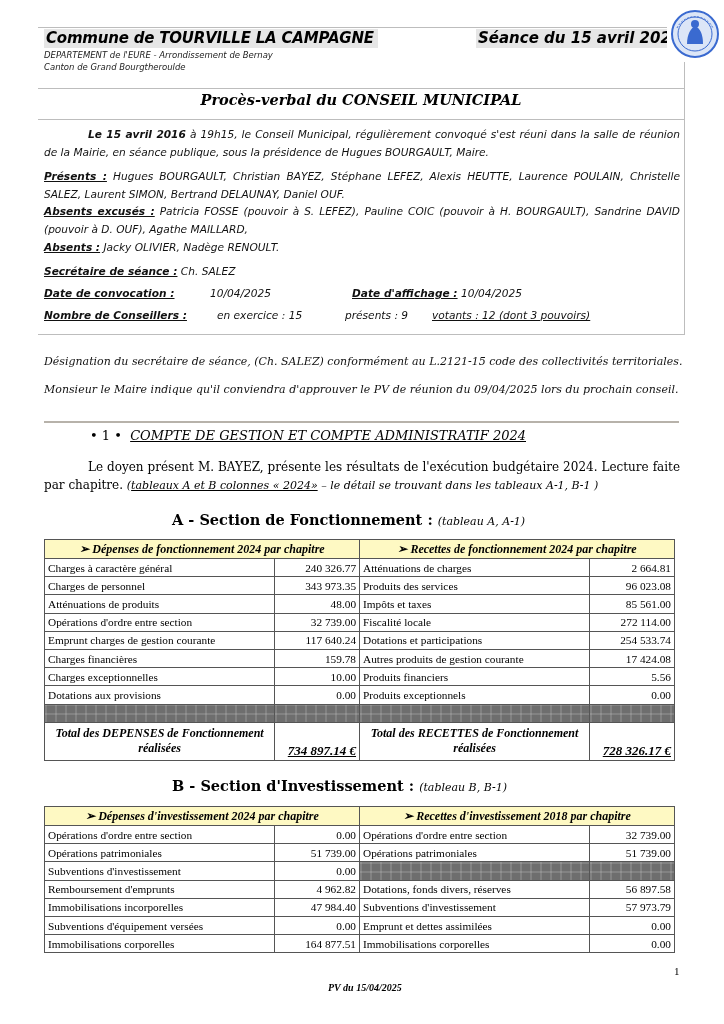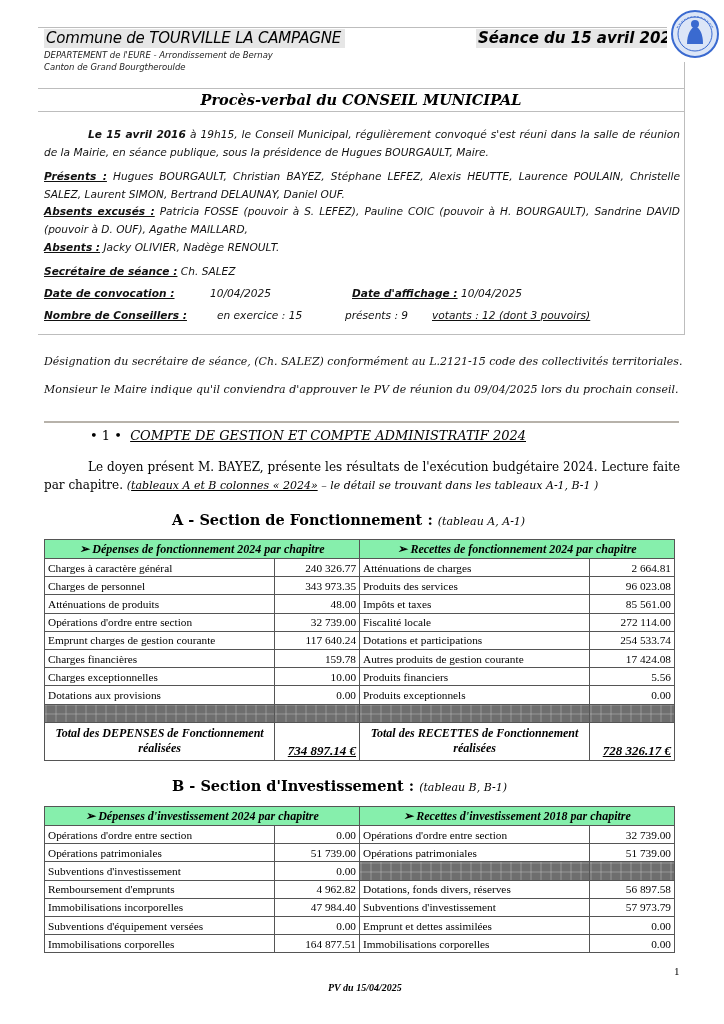--- a/index.html
+++ b/index.html
@@ -1,28 +1,28 @@
 <!DOCTYPE html>
 <html><head>
 <meta charset="utf-8">
 <style>
   * { box-sizing: border-box; margin: 0; padding: 0; }
   html, body { width: 724px; height: 1024px; background: #ffffff; overflow: hidden; }
   body { position: relative; font-family: "Liberation Serif", serif; color: #000; }
 
   
   .hdr-box { position: absolute; left: 38px; top: 27px; width: 647px; height: 61px; border-top: 1px solid #bdbdbd; border-right: 1px solid #bdbdbd; }
-  .commune { position: absolute; left: 44px; top: 29px; background: #e6e6e6; padding: 0 4px 0 2px; font-family: "DejaVu Sans", sans-serif; font-size: 15px; font-weight: normal; font-style: italic; letter-spacing: -0.2px; line-height: 19px; }
+  .commune { position: absolute; left: 44px; top: 29px; background: #e6e6e6; padding: 0 4px 0 2px; font-family: "DejaVu Sans", sans-serif; font-size: 15px; font-weight: bold; font-style: italic; letter-spacing: -0.2px; line-height: 19px; }
   .seance { position: absolute; left: 476px; top: 29px; background: #e6e6e6; padding: 0 0 0 2px; font-family: "DejaVu Sans", sans-serif; font-size: 15px; font-weight: bold; font-style: italic; line-height: 19px; }
   .dept { position: absolute; left: 44px; top: 49px; font-family: "DejaVu Sans", sans-serif; font-style: italic; font-size: 8.5px; line-height: 12px; color: #222; }
   .canton { position: absolute; left: 44px; top: 61px; font-family: "DejaVu Sans", sans-serif; font-style: italic; font-size: 8.5px; line-height: 12px; color: #222; }
   .seal { position: absolute; left: 667px; top: 6px; width: 56px; height: 56px; }
 
   
-  .pv-title-box { position: absolute; left: 38px; top: 88px; width: 647px; height: 24px; border: 1px solid #bdbdbd; border-left: none; text-align: center; }
+  .pv-title-box { position: absolute; left: 38px; top: 88px; width: 647px; height: 32px; border: 1px solid #bdbdbd; border-left: none; text-align: center; }
   .pv-title { font-family: "DejaVu Serif", serif; font-weight: bold; font-style: italic; font-size: 14.5px; line-height: 22px; }
 
   
   .info-box { position: absolute; left: 38px; top: 112px; width: 647px; height: 223px; border-right: 1px solid #bdbdbd; border-bottom: 1px solid #bdbdbd; }
   .info { position: absolute; left: 44px; width: 636px; font-family: "DejaVu Sans", sans-serif; font-style: italic; font-size: 10.6px; line-height: 18px; color: #111; }
   .info b { font-weight: bold; }
   .u { text-decoration: underline; font-weight: bold; }
   .just { text-align: justify; }
 
   
@@ -33,21 +33,21 @@
   .doyen { position: absolute; left: 44px; top: 458px; width: 636px; font-family: "DejaVu Serif", serif; font-size: 12px; line-height: 18px; text-align: justify; text-indent: 44px; }
   .doyen i { font-size: 11px; }
 
   .sect-title { position: absolute; font-family: "DejaVu Serif", serif; font-weight: bold; font-size: 14.5px; line-height: 18px; }
   .sect-title .ul { }
   .sect-title .small { font-weight: normal; font-style: italic; font-size: 11px; }
 
   
   table.fin { position: absolute; left: 44px; width: 631px; border-collapse: collapse; font-family: "Liberation Serif", serif; font-size: 11.3px; }
   table.fin td, table.fin th { border: 1px solid #555; height: 18.2px; padding: 0 3px; white-space: nowrap; }
-  table.fin th { background: #86efac; font-style: italic; font-weight: bold; font-size: 12px; text-align: center; height: 19px; }
+  table.fin th { background: #fef9c3; font-style: italic; font-weight: bold; font-size: 12px; text-align: center; height: 19px; }
   table.fin td.num { text-align: right; }
   table.fin col.lbl { width: 231px; }
   table.fin col.val { width: 85px; }
   .grid-cell { height: 18px; background-color: #6e6e6e;
     background-image: linear-gradient(to right, rgba(200,200,200,0.45) 1px, transparent 1px), linear-gradient(to bottom, rgba(200,200,200,0.45) 1px, transparent 1px);
     background-size: 10px 9px; padding: 0 !important; }
   .total-lbl { text-align: center; font-style: italic; font-weight: bold; font-size: 12px; line-height: 15px; height: 38px !important; white-space: normal !important; }
   .total-val { text-align: right; vertical-align: bottom; font-style: italic; font-weight: bold; font-size: 13px; text-decoration: underline; padding-bottom: 1px !important; }
 
   .footer { position: absolute; left: 328px; top: 966px; font-family: "Liberation Serif", serif; font-style: italic; font-weight: bold; font-size: 10px; margin-top: 16px; }

